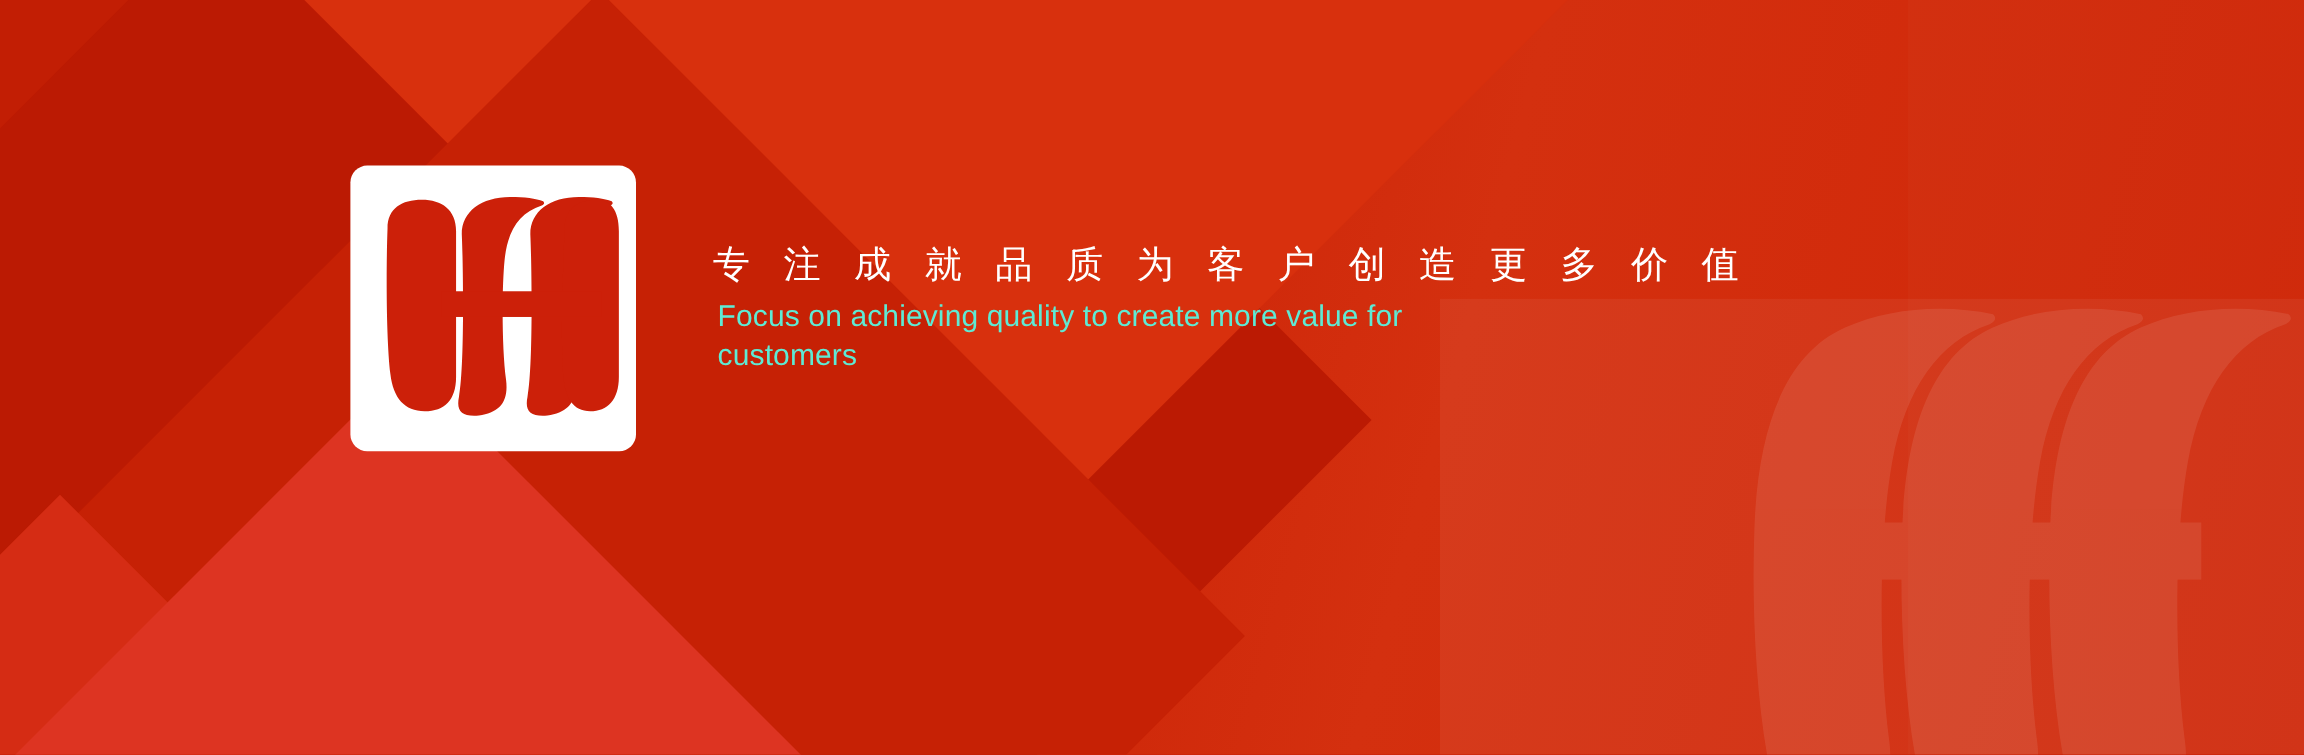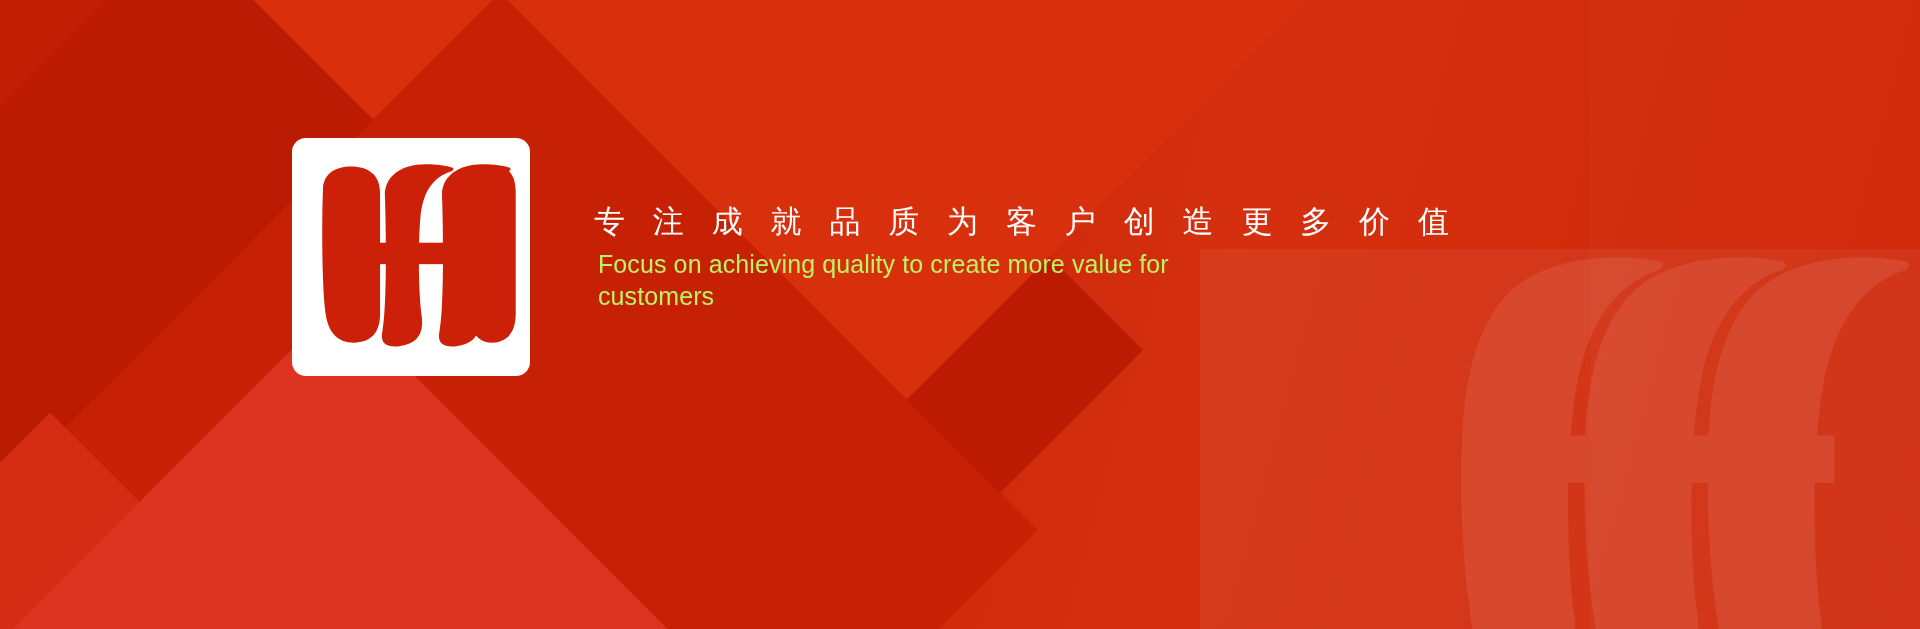--- a/index.html
+++ b/index.html
@@ -113,21 +113,21 @@
     color:#ffffff;
     font-size:31px;
     line-height:1.28;
     letter-spacing:9px;
     font-weight:400;
     white-space:nowrap;
     font-family:"DejaVu Sans","Liberation Sans",sans-serif;
   }
   .subline{
     margin:6px 0 0 4px;
-    color:#bef264;
+    color:#5eead4;
     font-size:25px;
     line-height:1.30;
     font-weight:400;
     letter-spacing:0.1px;
     max-width:625px;
     font-family:"Liberation Sans","DejaVu Sans",sans-serif;
   }
 </style>
 </head>
 <body>

